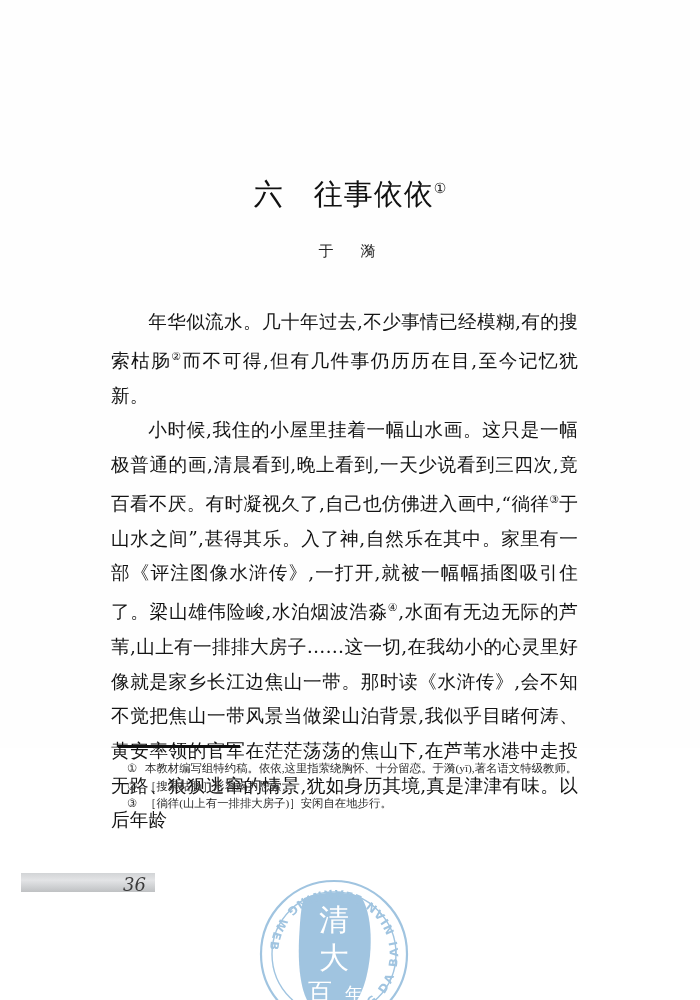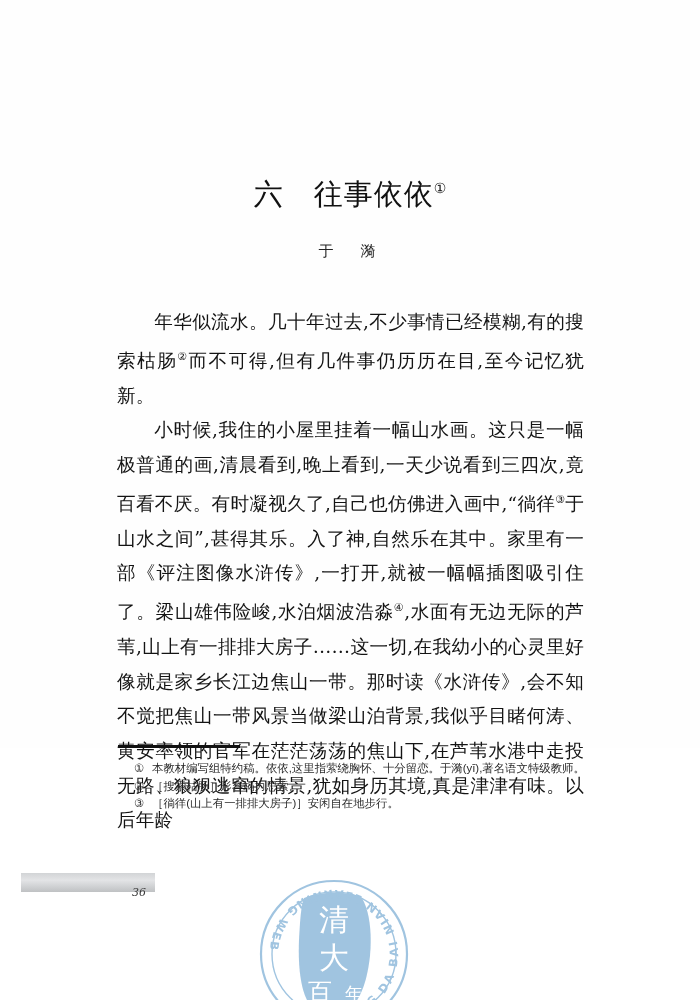--- a/index.html
+++ b/index.html
@@ -56,21 +56,21 @@
     font-family: "DejaVu Serif", "Liberation Serif", serif;
     font-size: 15px;
     letter-spacing: 6px;
     color: #222;
     white-space: pre;
   }
 
   
   .body-text {
     position: absolute;
-    left: 117px;
+    left: 111px;
     top: 305px;
     width: 467px;
   }
   .para {
     margin: 0 0 0 0;
     text-indent: 2em;
     font-family: "DejaVu Serif", "Liberation Serif", serif;
     font-size: 18.6px;
     line-height: 34.7px;
     letter-spacing: 0.2px;
@@ -88,24 +88,24 @@
   .fn-rule {
     position: absolute;
     left: 118px;
     top: 745px;
     width: 122px;
     height: 2.6px;
     background: #111;
   }
   .footnotes {
     position: absolute;
-    left: 118px;
+    left: 111px;
     top: 760px;
     width: 470px;
-    font-family: Liberation Sans, sans-serif;
+    font-family: Liberation Serif, serif;
     font-size: 11.4px;
     line-height: 17.6px;
     color: #2a2a2a;
   }
   .fn {
     display: block;
     text-indent: 0;
     margin: 0;
     padding-left: 0;
     text-align: justify;
@@ -126,23 +126,22 @@
     width: 134px;
     height: 19px;
     background: linear-gradient(to bottom, #d2d4d6 0%, #e3e4e6 38%, #cfd1d3 72%, #bfc1c3 100%);
   }
   .page-num {
     position: absolute;
     right: 9px;
     top: 1px;
     font-family: "DejaVu Serif", "Liberation Serif", serif;
     font-style: italic;
-    font-size: 11px;
+    font-size: 18px;
     color: #3a3a3a;
-    margin-top: 12px;
   }
 
   
   .watermark {
     position: absolute;
     left: 248px;
     top: 868px;
     width: 172px;
     height: 172px;
     opacity: 0.82;

